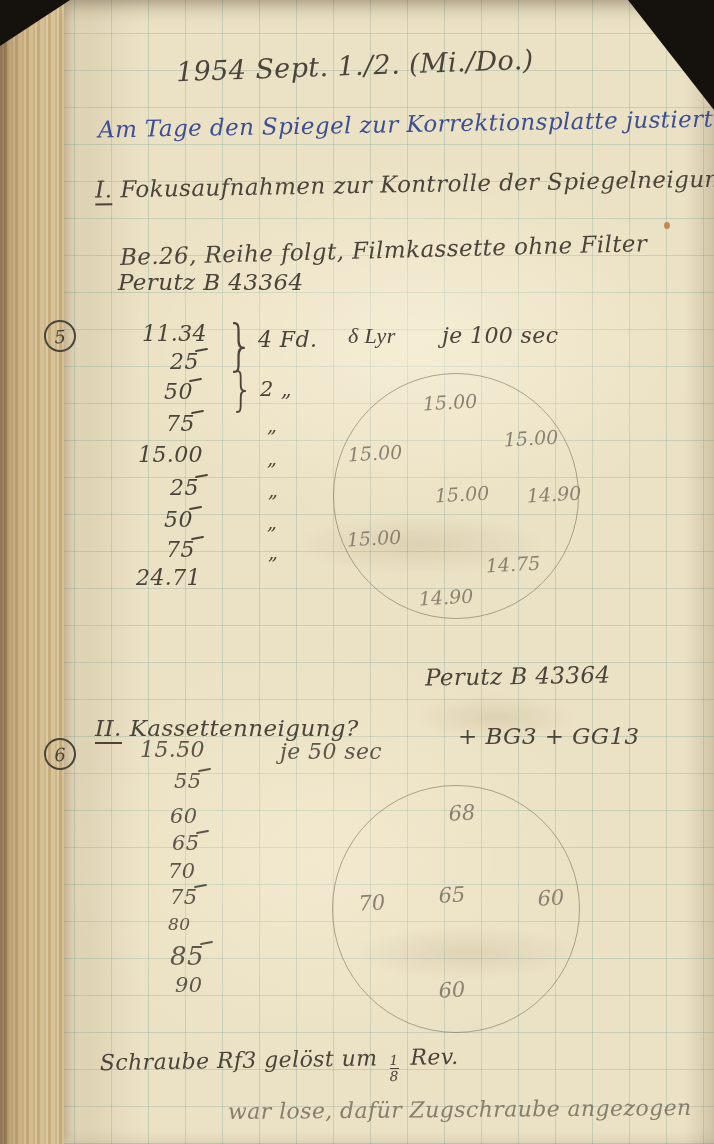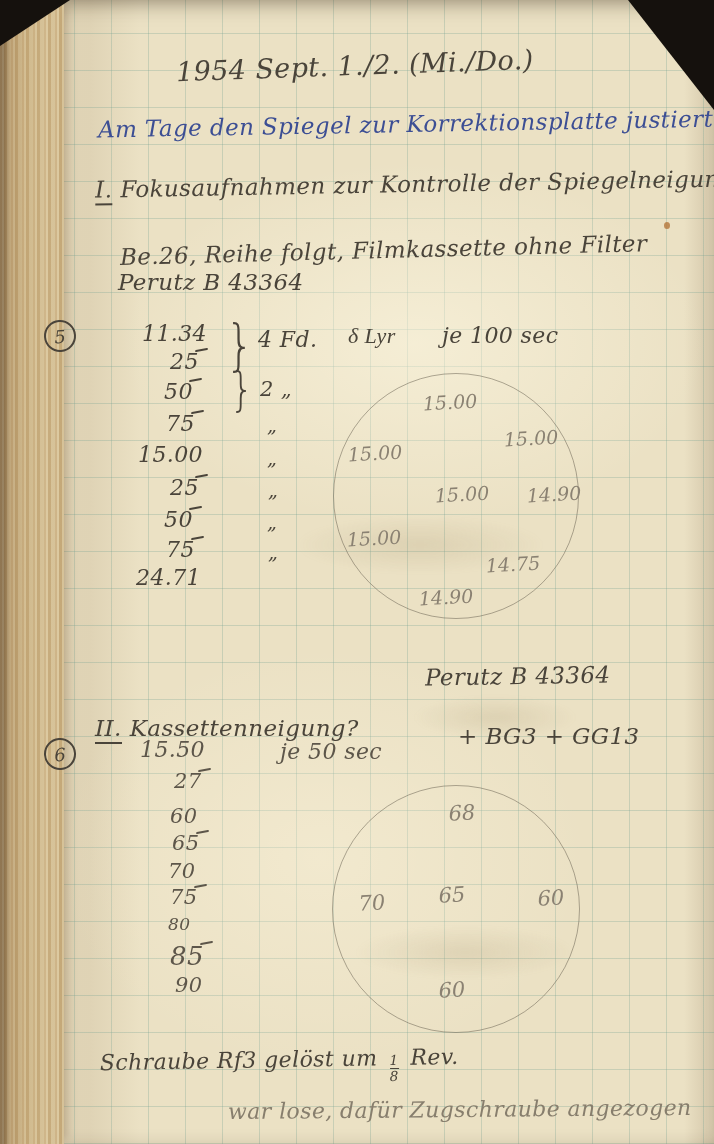--- a/index.html
+++ b/index.html
@@ -108,21 +108,21 @@
   <div class="hw" style="left:95px;top:668px;font-size:23px;margin-top:48px;">
     <span class="numeral">II.</span><span>Kassettenneigung?</span>
   </div>
   <div class="hw" style="left:425px;top:664px;font-size:23px;transform:rotate(-1deg);">Perutz B 43364</div>
   <div class="hw" style="left:458px;top:724px;font-size:23px;">+ BG3 + GG13</div>
 
   <div class="circle-badge" style="left:44px;top:738px;">6</div>
   <div class="hw mid" style="left:140px;top:738px;font-size:22px;">15.50</div>
   <div class="hw mid" style="left:252px;top:740px;font-size:22px;margin-left:28px;">je 50 sec</div>
 
-  <div class="hw mid ovl" style="left:174px;top:770px;font-size:21px;">27</div>
+  <div class="hw mid ovl" style="left:174px;top:770px;font-size:21px;">55</div>
   <div class="hw mid" style="left:170px;top:805px;font-size:21px;">60</div>
   <div class="hw mid ovl" style="left:172px;top:832px;font-size:21px;">65</div>
   <div class="hw mid" style="left:168px;top:860px;font-size:21px;">70</div>
   <div class="hw mid ovl" style="left:170px;top:886px;font-size:21px;">75</div>
   <div class="hw mid" style="left:168px;top:916px;font-size:17px;">80</div>
   <div class="hw mid ovl" style="left:170px;top:943px;font-size:26px;">85</div>
   <div class="hw mid" style="left:168px;top:974px;font-size:21px;margin-left:7px;">90</div>
 
   <div class="diagram-circle" style="left:332px;top:785px;width:246px;height:246px;"></div>
   <div class="cv" style="left:462px;top:813px;font-size:21px;">68</div>

